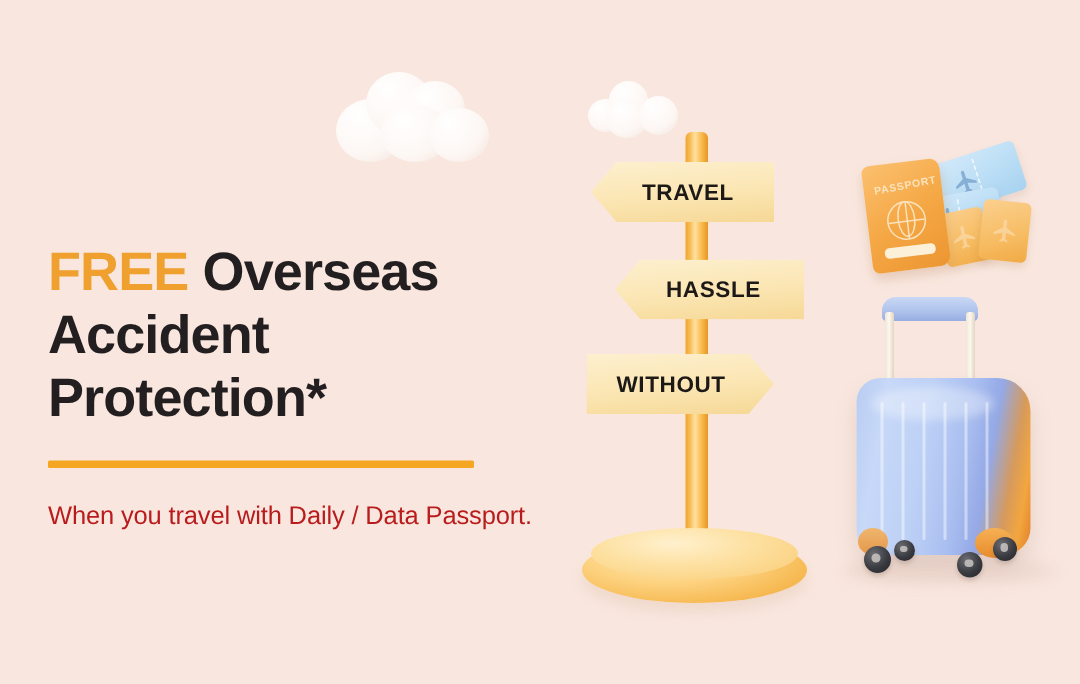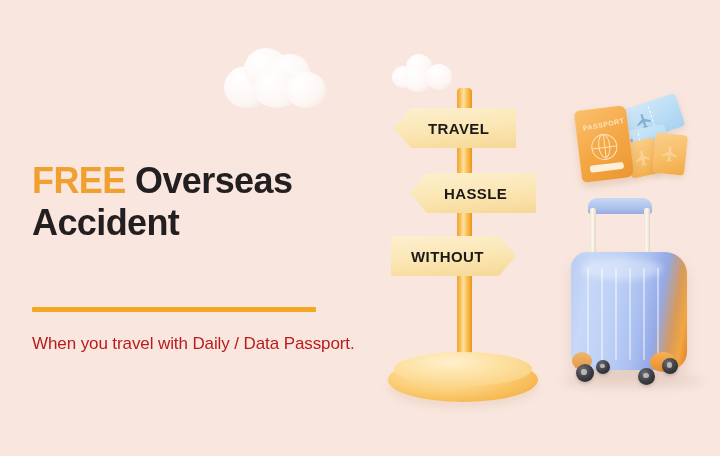--- a/index.html
+++ b/index.html
@@ -372,20 +372,21 @@
     <span class="puff p1"></span>
     <span class="puff p2"></span>
     <span class="puff p3"></span>
     <span class="puff p4"></span>
   </div>
 
   <div class="copy">
     <h1 class="headline">
       <span class="free">FREE</span><span> Overseas</span><br>
       <span>Accident</span><br>
+      <span>Protection*</span>
     </h1>
   </div>
 
   <div class="divider"></div>
 
   <div class="subcopy">
     <p class="sub-line-1">When you travel with Daily / Data Passport.</p>
   </div>
 
   <div class="signpost">

